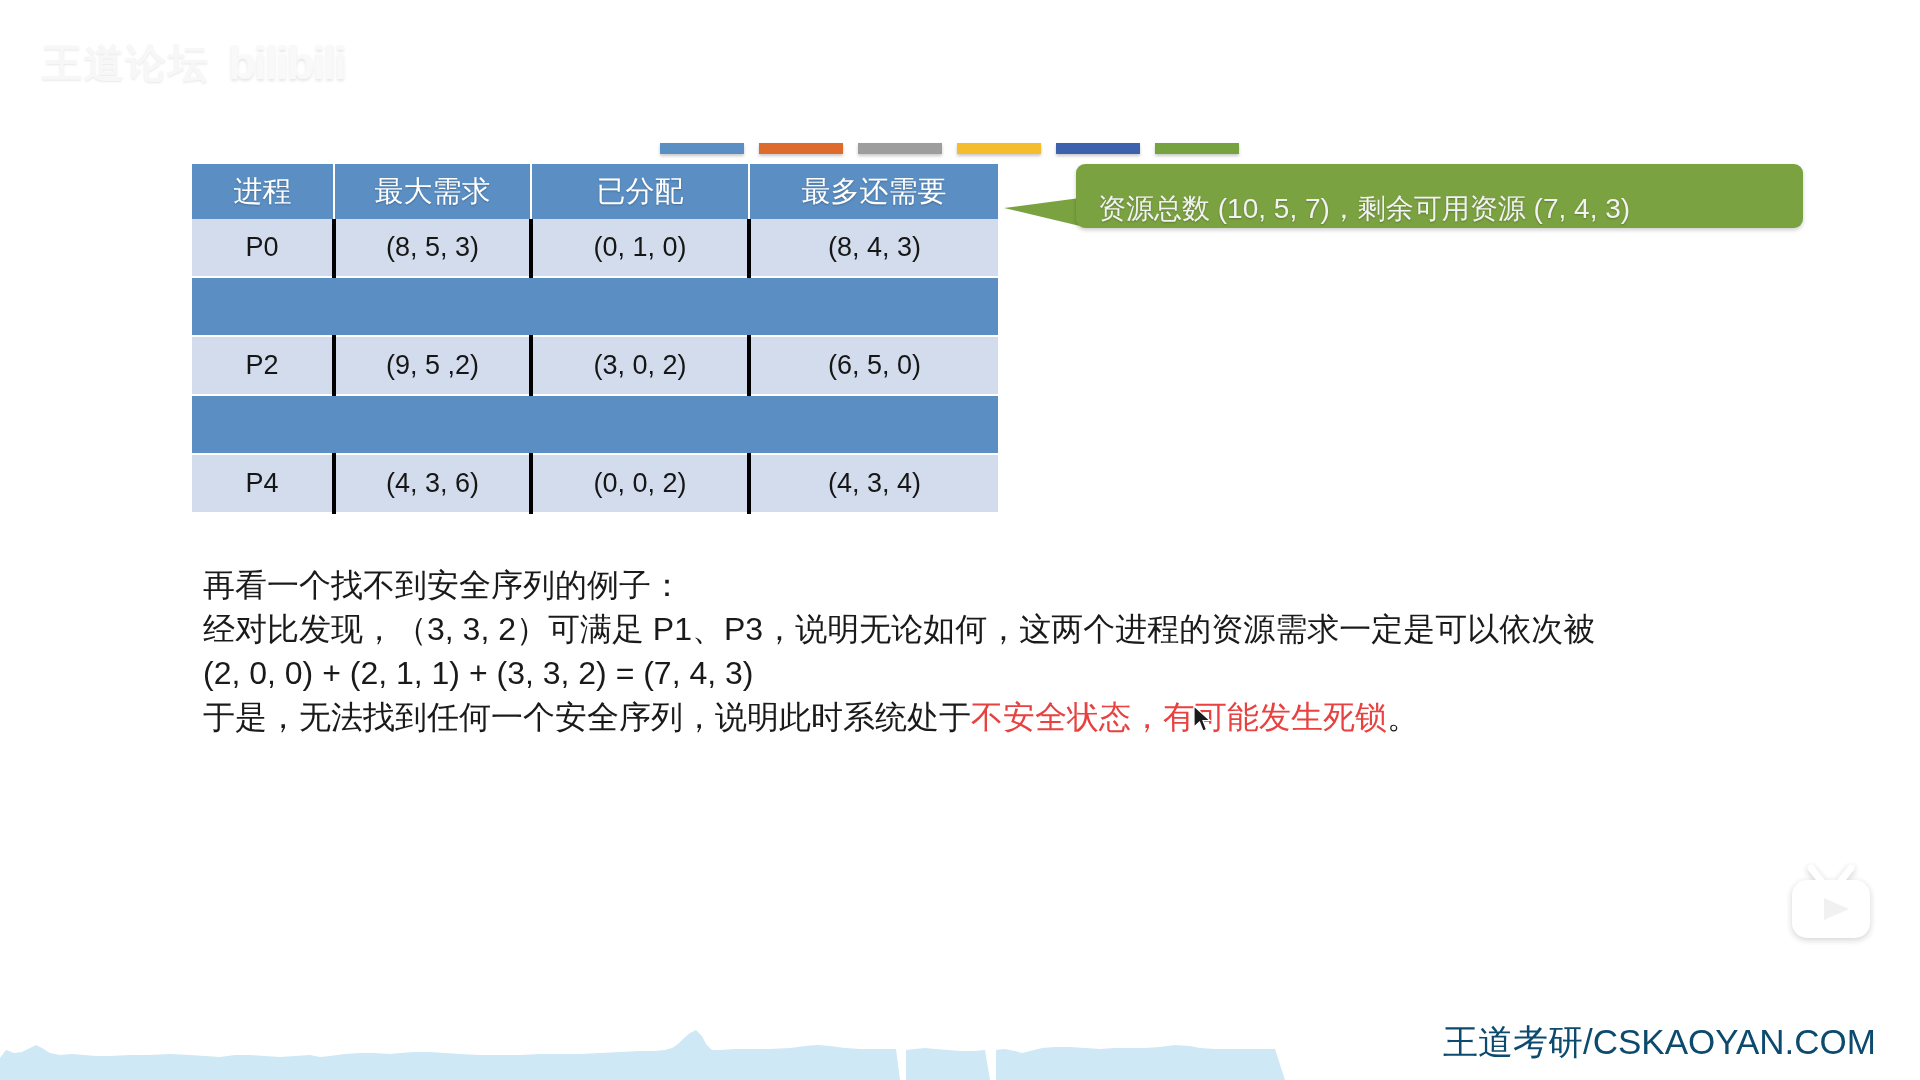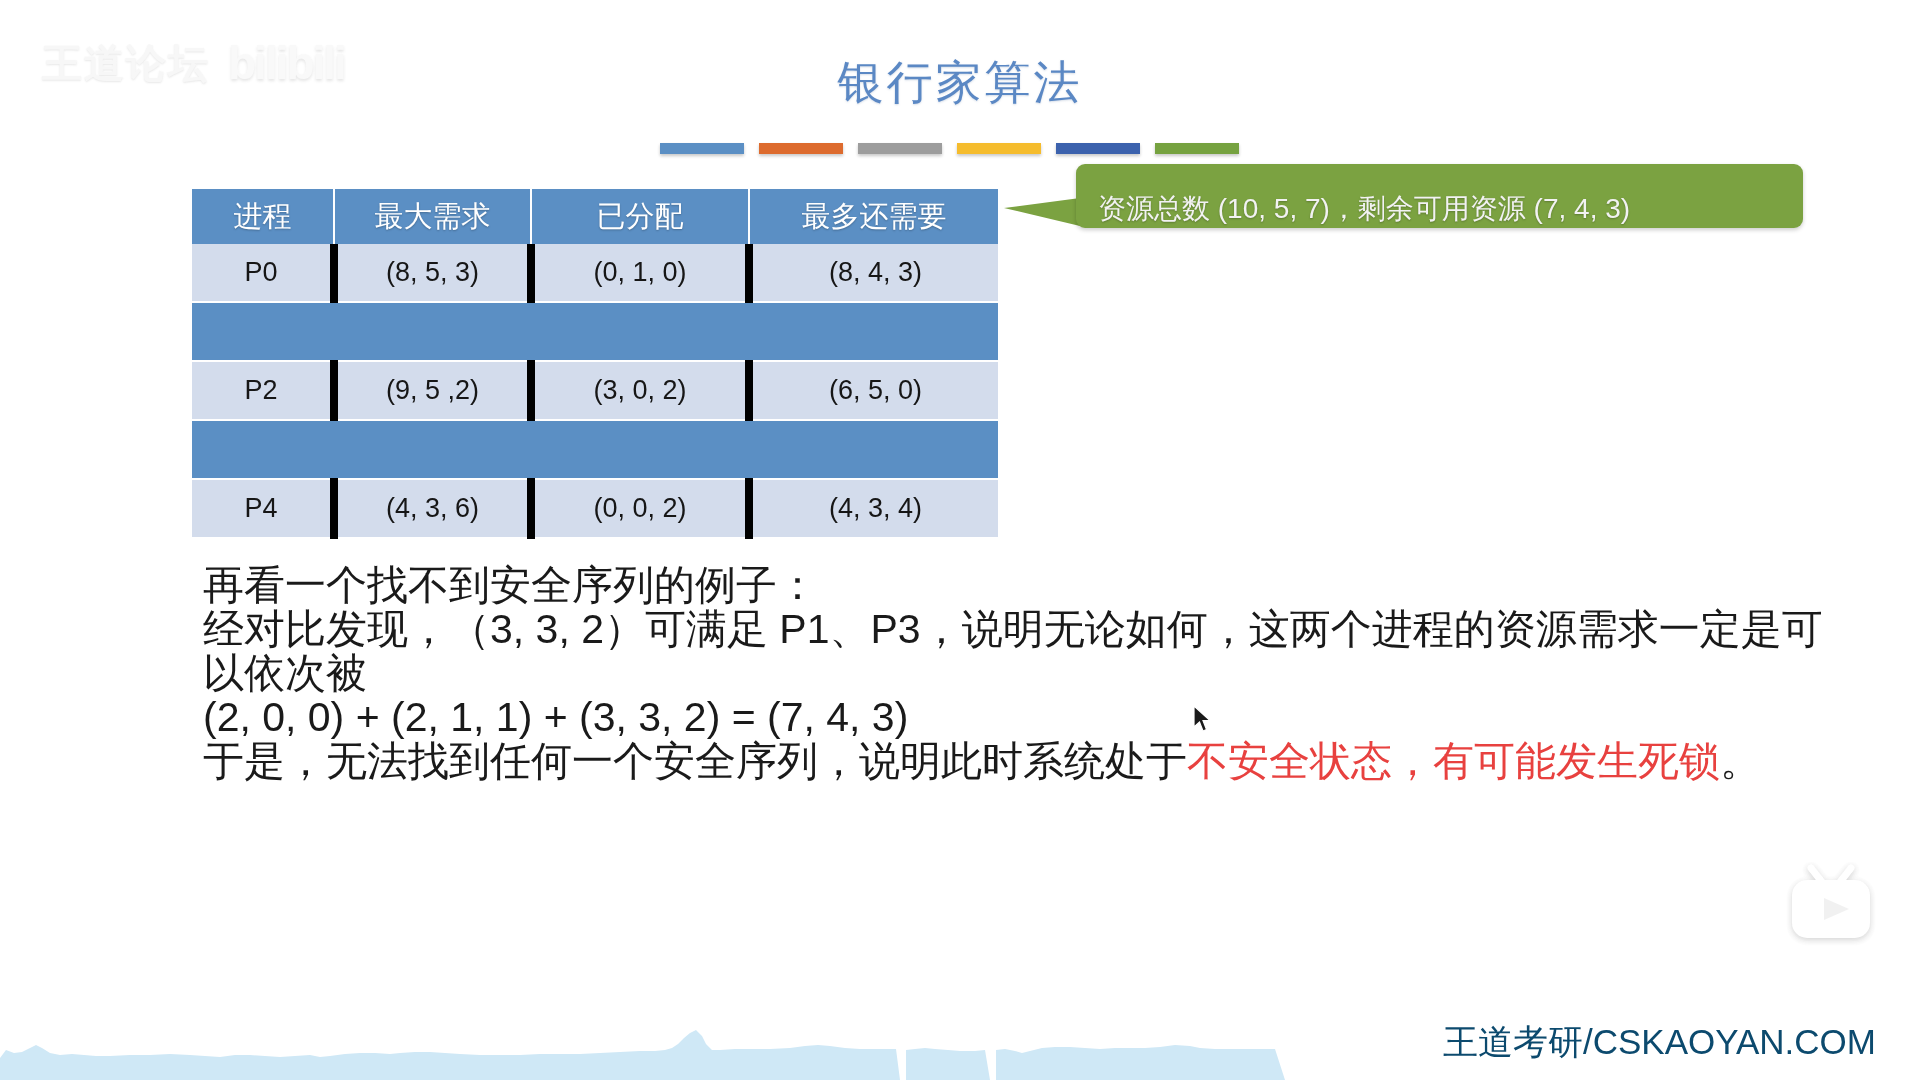--- a/index.html
+++ b/index.html
@@ -79,21 +79,21 @@
   .bar {
     width: 84px;
     height: 11px;
     box-shadow: 0 2px 3px rgba(0,0,0,0.22);
   }
 
   
   .tbl-wrap {
     position: absolute;
     left: 192px;
-    top: 189px;
+    top: 164px;
     width: 806px;
   }
   table.proc {
     border-collapse: collapse;
     width: 806px;
     table-layout: fixed;
   }
   table.proc th, table.proc td {
     text-align: center;
     font-size: 27px;
@@ -107,21 +107,21 @@
     font-weight: normal;
     font-size: 29px;
     height: 55px;
     border-right: 2px solid #ffffff;
     text-shadow: 0 1px 2px rgba(0,0,0,0.25);
   }
   table.proc thead th:last-child { border-right: none; }
   table.proc tbody td {
     background: #d3dcec;
     color: #161616;
-    border-right: 8px solid #000000;
+    border-right: 4px solid #000000;
     border-bottom: 2px solid #ffffff;
   }
   table.proc tbody td:last-child { border-right: none; }
   .col-p  { width: 142px; }
   .col-m  { width: 197px; }
   .col-a  { width: 218px; }
   .col-n  { width: 249px; }
   .need-val { color: #e02021; margin-top: 32px; }
 
   
@@ -164,21 +164,21 @@
     border-bottom: 18px solid transparent;
     border-right: 76px solid #7ba241;
   }
 
   
   .body-text {
     position: absolute;
     left: 203px;
     top: 563px;
     width: 1650px;
-    font-size: 41px;
+    font-size: 32px;
     line-height: 44px;
     color: #1a1a1a;
     font-family: "Liberation Sans", "DejaVu Sans", sans-serif;
   }
   .body-text p { margin: 0; white-space: pre-wrap; }
   .txt-red { color: #e8413f; }
 
   
   .cursor {
     position: absolute;
@@ -225,21 +225,20 @@
 </head>
 <body>
 
 <div id="slide">
 
   <div class="wm-topleft">
     <div class="wm-wangdao">王道论坛</div>
     <div class="wm-bili">bilibili</div>
   </div>
 
-  <div class="slide-title">银行家算法</div>
 
   <div class="bar-row">
     <div class="bar" style="background:#5b8fc4"></div>
     <div class="bar" style="background:#dd6b2e"></div>
     <div class="bar" style="background:#9d9d9d"></div>
     <div class="bar" style="background:#f5bc2d"></div>
     <div class="bar" style="background:#3c62ad"></div>
     <div class="bar" style="background:#76a240"></div>
   </div>
 

